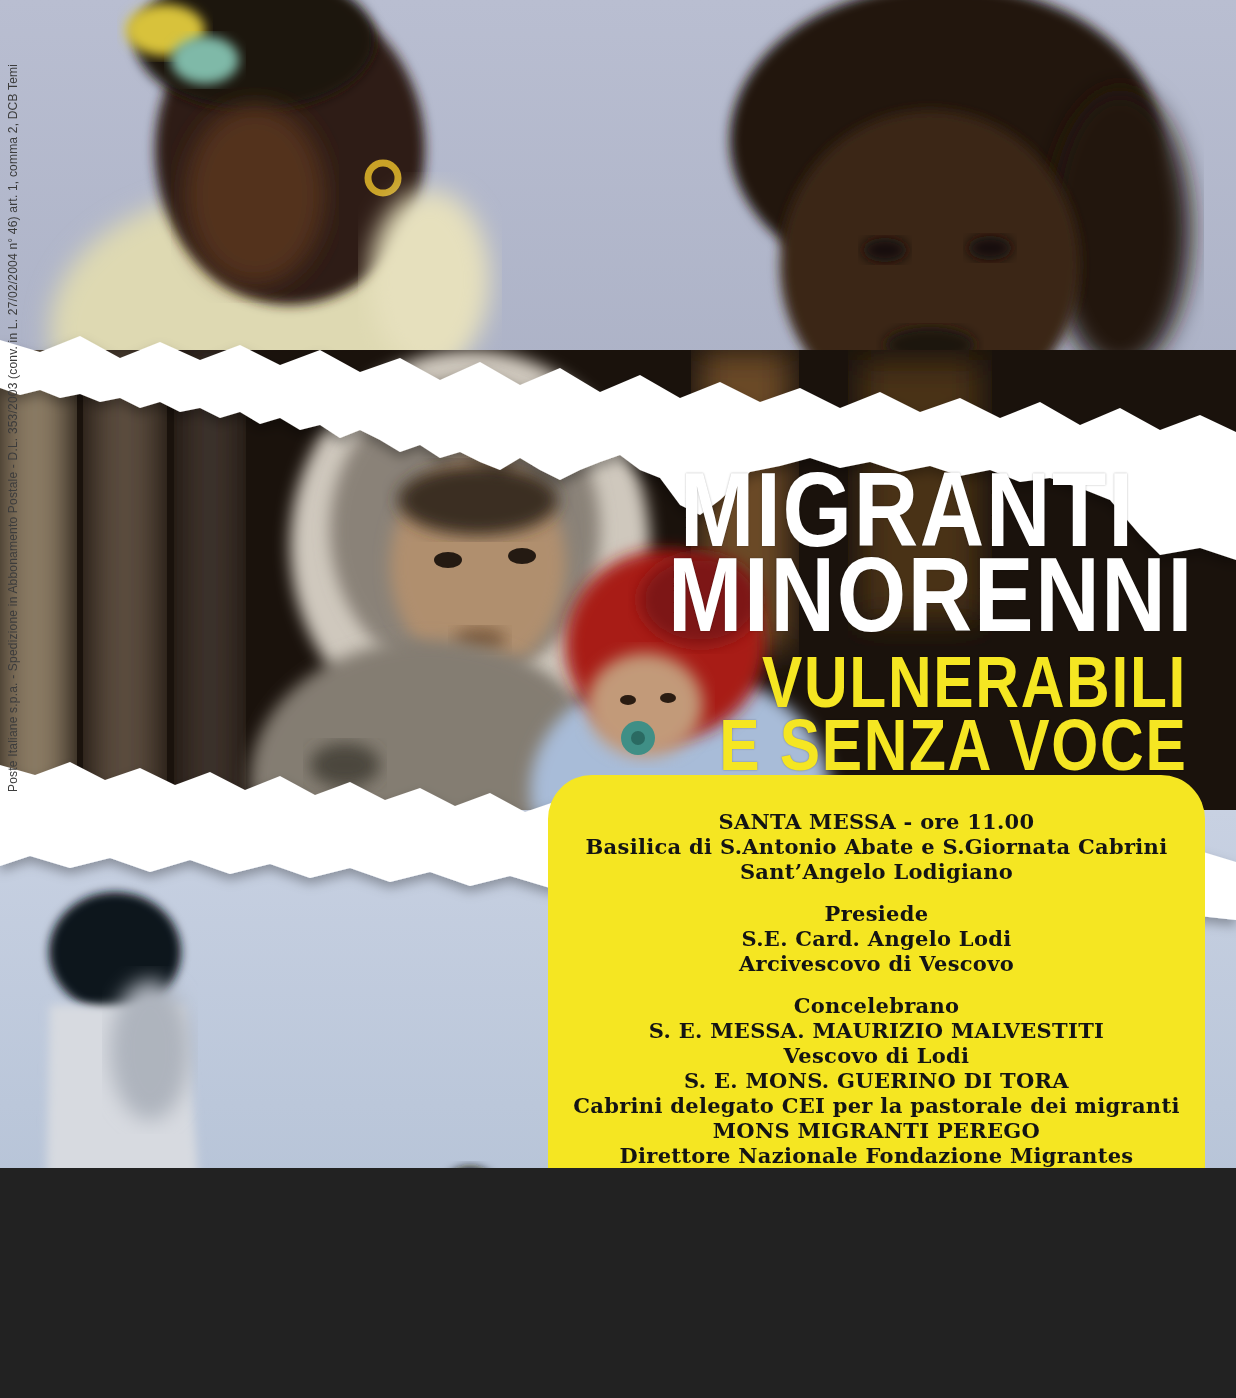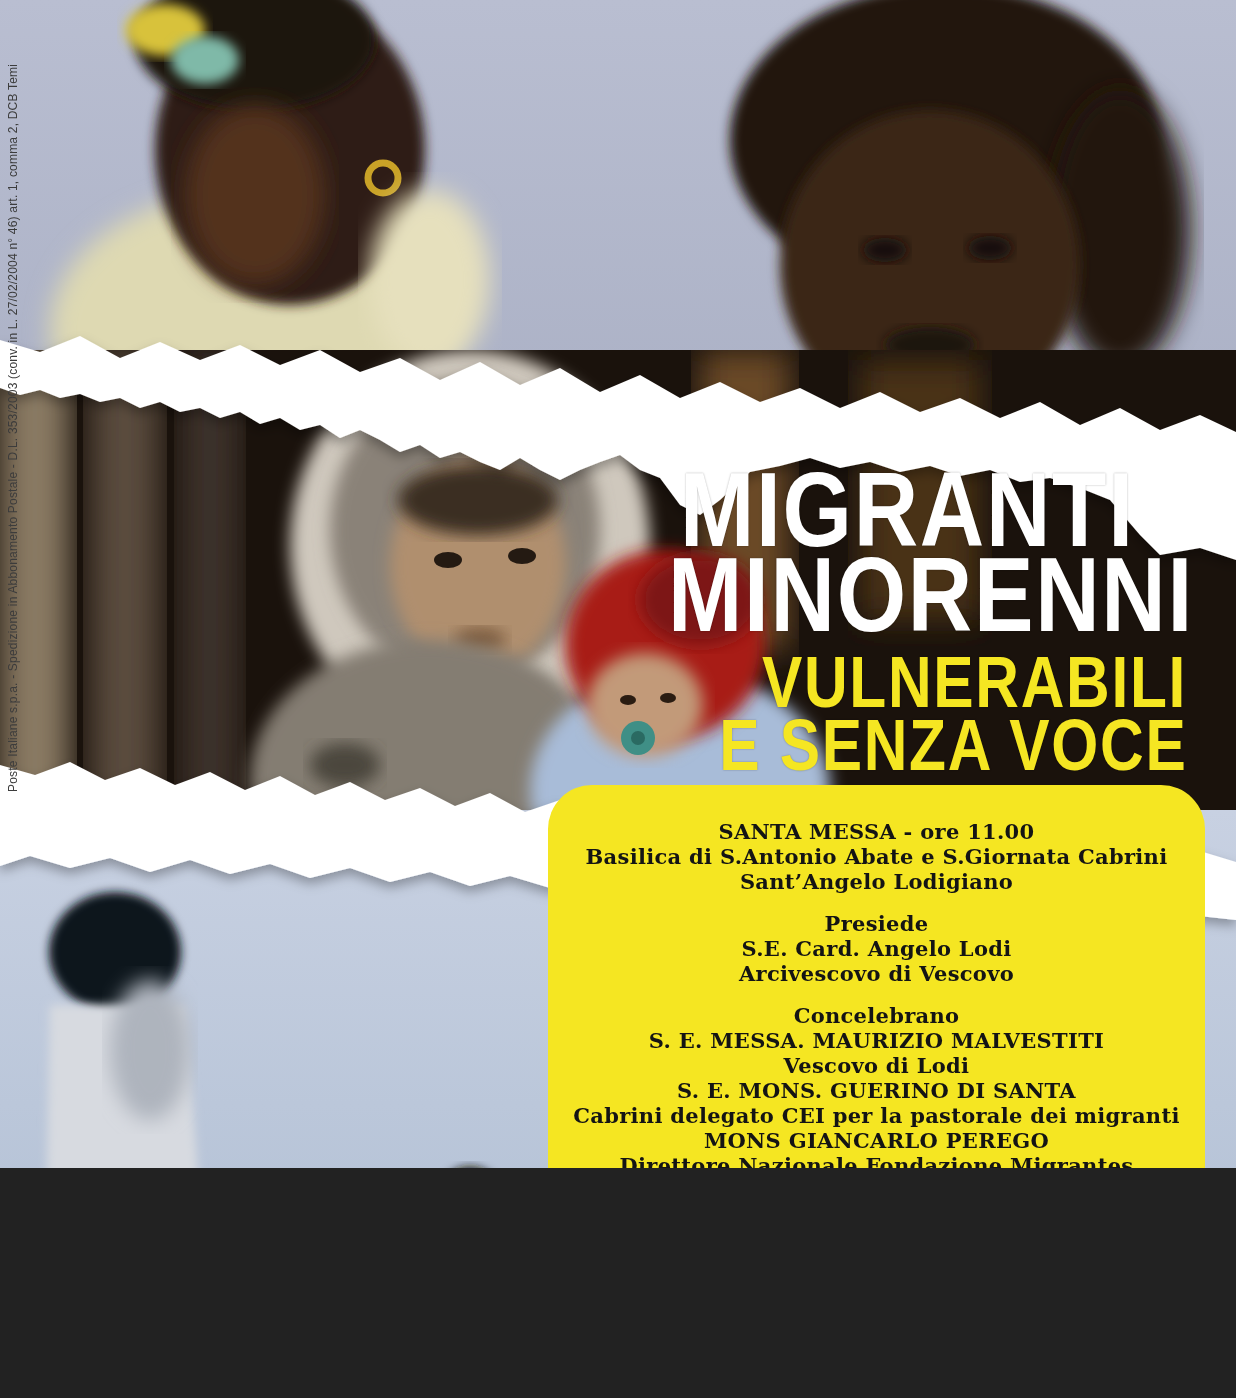--- a/index.html
+++ b/index.html
@@ -31,21 +31,20 @@
   #title4{right:49px;top:709px;font-size:72px;}
 
   
   .info-box{
     position:absolute;left:548px;top:775px;width:657px;height:512px;
     background:#f5e622;border-radius:44px;
     display:flex;flex-direction:column;align-items:center;
     padding-top:34px;box-sizing:border-box;
     font-family:"DejaVu Serif",serif;font-weight:bold;color:#141414;
     text-align:center;
-    margin-top:10px;
   }
   .info-line{font-size:21px;line-height:25px;letter-spacing:.3px;white-space:nowrap;}
   .info-gap{height:17px;}
   .info-broadcast{font-size:21.5px;line-height:25px;letter-spacing:.6px;margin-top:8px;}
 
   
   .date-banner-text{position:absolute;left:0;top:0;width:100%;height:100%;transform:rotate(-0.7deg);}
   .date-big{
     position:absolute;left:70px;top:1196px;
     font-weight:bold;font-size:64px;line-height:1;color:#0d0d0d;
@@ -243,23 +242,23 @@
     <div class="info-line">Basilica di S.Antonio Abate e S.Giornata Cabrini</div>
     <div class="info-line">Sant’Angelo Lodigiano</div>
     <div class="info-gap"></div>
     <div class="info-line">Presiede</div>
     <div class="info-line">S.E. Card. Angelo Lodi</div>
     <div class="info-line">Arcivescovo di Vescovo</div>
     <div class="info-gap"></div>
     <div class="info-line">Concelebrano</div>
     <div class="info-line">S. E. MESSA. MAURIZIO MALVESTITI</div>
     <div class="info-line">Vescovo di Lodi</div>
-    <div class="info-line">S. E. MONS. GUERINO DI SANTA</div>
+    <div class="info-line">S. E. MONS. GUERINO DI TORA</div>
     <div class="info-line">Cabrini delegato CEI per la pastorale dei migranti</div>
-    <div class="info-line">MONS GIANCARLO PEREGO</div>
+    <div class="info-line">MONS MIGRANTI PEREGO</div>
     <div class="info-line">Direttore Nazionale Fondazione Migrantes</div>
     <div class="info-gap"></div>
     <div class="info-broadcast">LA SANTA MESSA SARÀ TRASMESSA IN DIRETTA SU RAI 1</div>
   </div>
 
   <svg class="layer" width="1236" height="1398" viewBox="0 0 1236 1398">
     <polygon filter="url(#tear-shadow)" fill="#f5e622" points="
       0,1218 30,1200 60,1208 95,1196 130,1204 165,1194 200,1202 235,1192 270,1200 305,1191
       340,1199 375,1190 410,1198 445,1208 480,1196 515,1203 550,1194 585,1201 620,1193
       655,1200 690,1194 725,1201 760,1195 795,1202 822,1196

